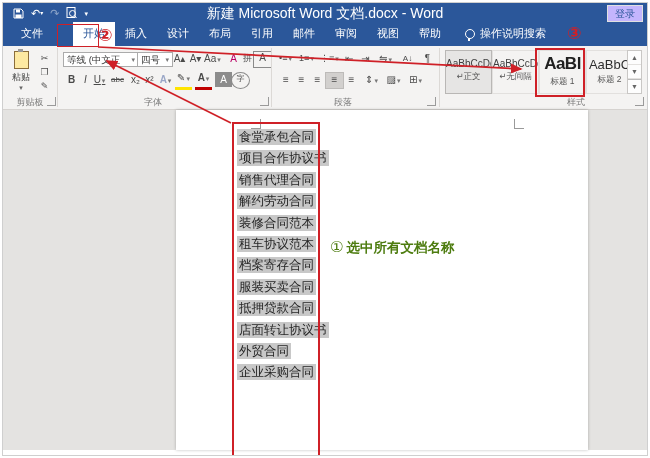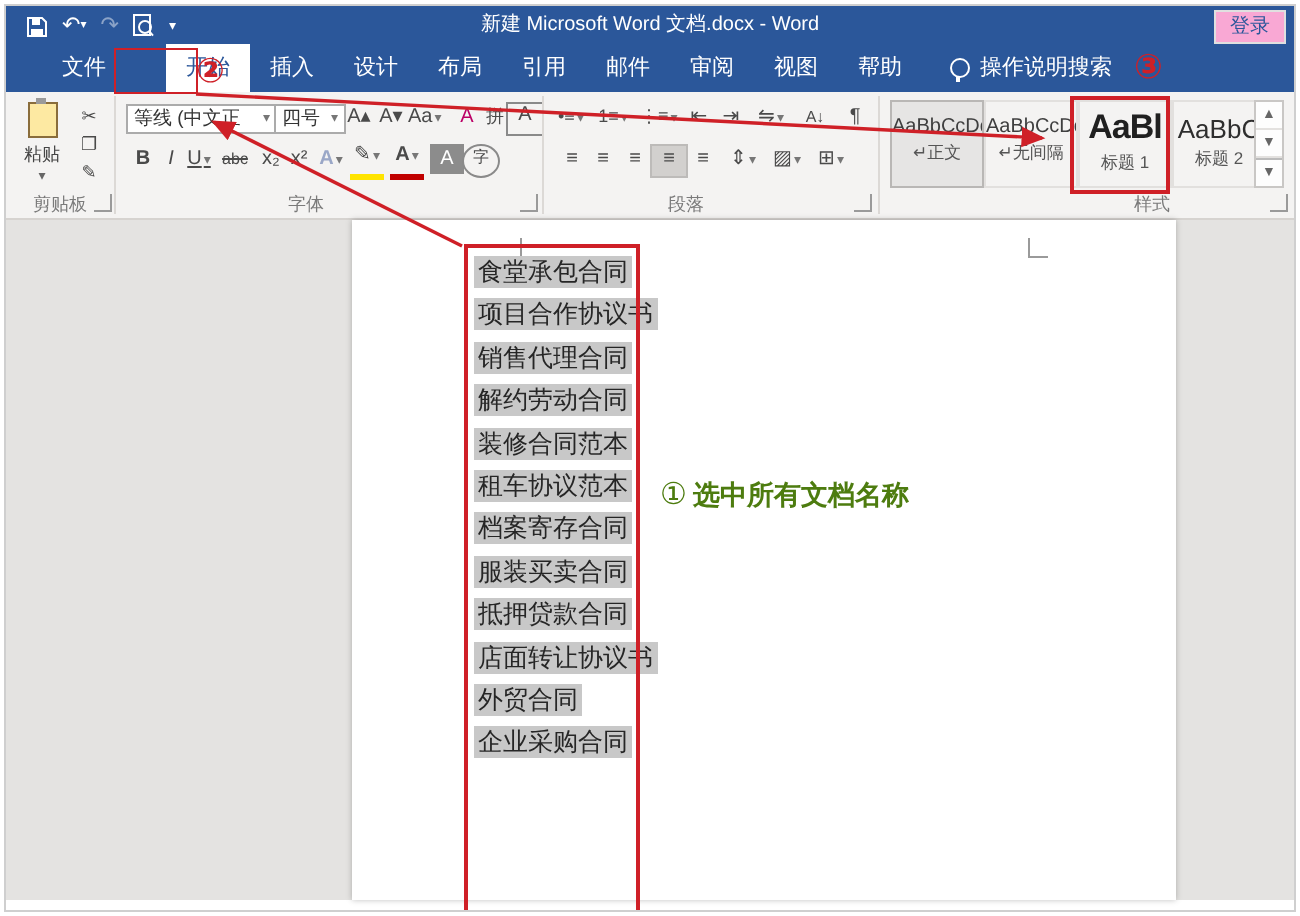--- a/index.html
+++ b/index.html
@@ -4,26 +4,26 @@
 <style>
   html,body{margin:0;padding:0;width:650px;height:458px;background:#ffffff;
     font-family:"Liberation Sans","DejaVu Sans",sans-serif;-webkit-font-smoothing:antialiased;}
   .app{position:absolute;left:2px;top:2px;width:644px;height:452px;border:1px solid #cfcfcf;background:#fff;overflow:hidden;}
   
   .titlebar{position:absolute;left:0;top:0;width:644px;height:20px;background:#2b579a;display:flex;align-items:center;}
   .qat{display:flex;align-items:center;gap:7px;margin-left:10px;}
   .qat .qi{color:#fff;font-size:11px;line-height:20px;display:inline-flex;align-items:center;}
   .qi.dis{opacity:.45;}
   .qat svg{display:block}
-  .win-title{position:absolute;left:0;right:0;text-align:center;color:#fff;font-size:10px;line-height:20px;pointer-events:none;}
-  .signin{position:absolute;right:4px;top:2px;height:15px;padding:0 7px;background:#f9a8d4;color:#2b579a;font-size:10px;line-height:15px;border:1px solid #e0e0e0;}
+  .win-title{position:absolute;left:0;right:0;text-align:center;color:#fff;font-size:14px;line-height:20px;pointer-events:none;}
+  .signin{position:absolute;right:4px;top:2px;height:15px;padding:0 7px;background:#c4b5fd;color:#2b579a;font-size:10px;line-height:15px;border:1px solid #e0e0e0;}
   
   .tabrow{position:absolute;left:0;top:20px;width:644px;height:23px;background:#2b579a;display:flex;align-items:flex-end;}
   .tab{color:#fff;font-size:11px;padding:4px 10px 5px 10px;white-space:nowrap;}
-  .tab.file{padding-left:28px;padding-right:14px;}
+  .tab.file{padding-left:18px;padding-right:14px;}
   .tab.active{background:#ffffff;color:#2b579a;}
   .tab.search{display:flex;align-items:center;gap:5px;margin-left:4px;}
   .bulb{width:8px;height:8px;border:1px solid #fff;border-radius:50%;display:inline-block;position:relative;}
   .bulb:after{content:"";position:absolute;left:2px;top:8px;width:2px;height:3px;background:#fff;}
   
   .ribbon{position:absolute;left:0;top:43px;width:644px;height:63px;background:#f4f3f2;border-bottom:1px solid #d6d3d0;}
   .gdiv{position:absolute;top:2px;height:59px;width:1px;background:#dcd9d6;}
   .gfooter{position:absolute;top:50px;height:12px;font-size:9px;color:#7a7a7a;text-align:center;}
   .launcher{position:absolute;top:51px;width:8px;height:8px;border-right:1px solid #9a9a9a;border-bottom:1px solid #9a9a9a;font-size:0;}
   .ri{position:absolute;height:15px;min-width:15px;padding:0 1px;font-size:10px;line-height:15px;color:#4a4a4a;text-align:center;}

